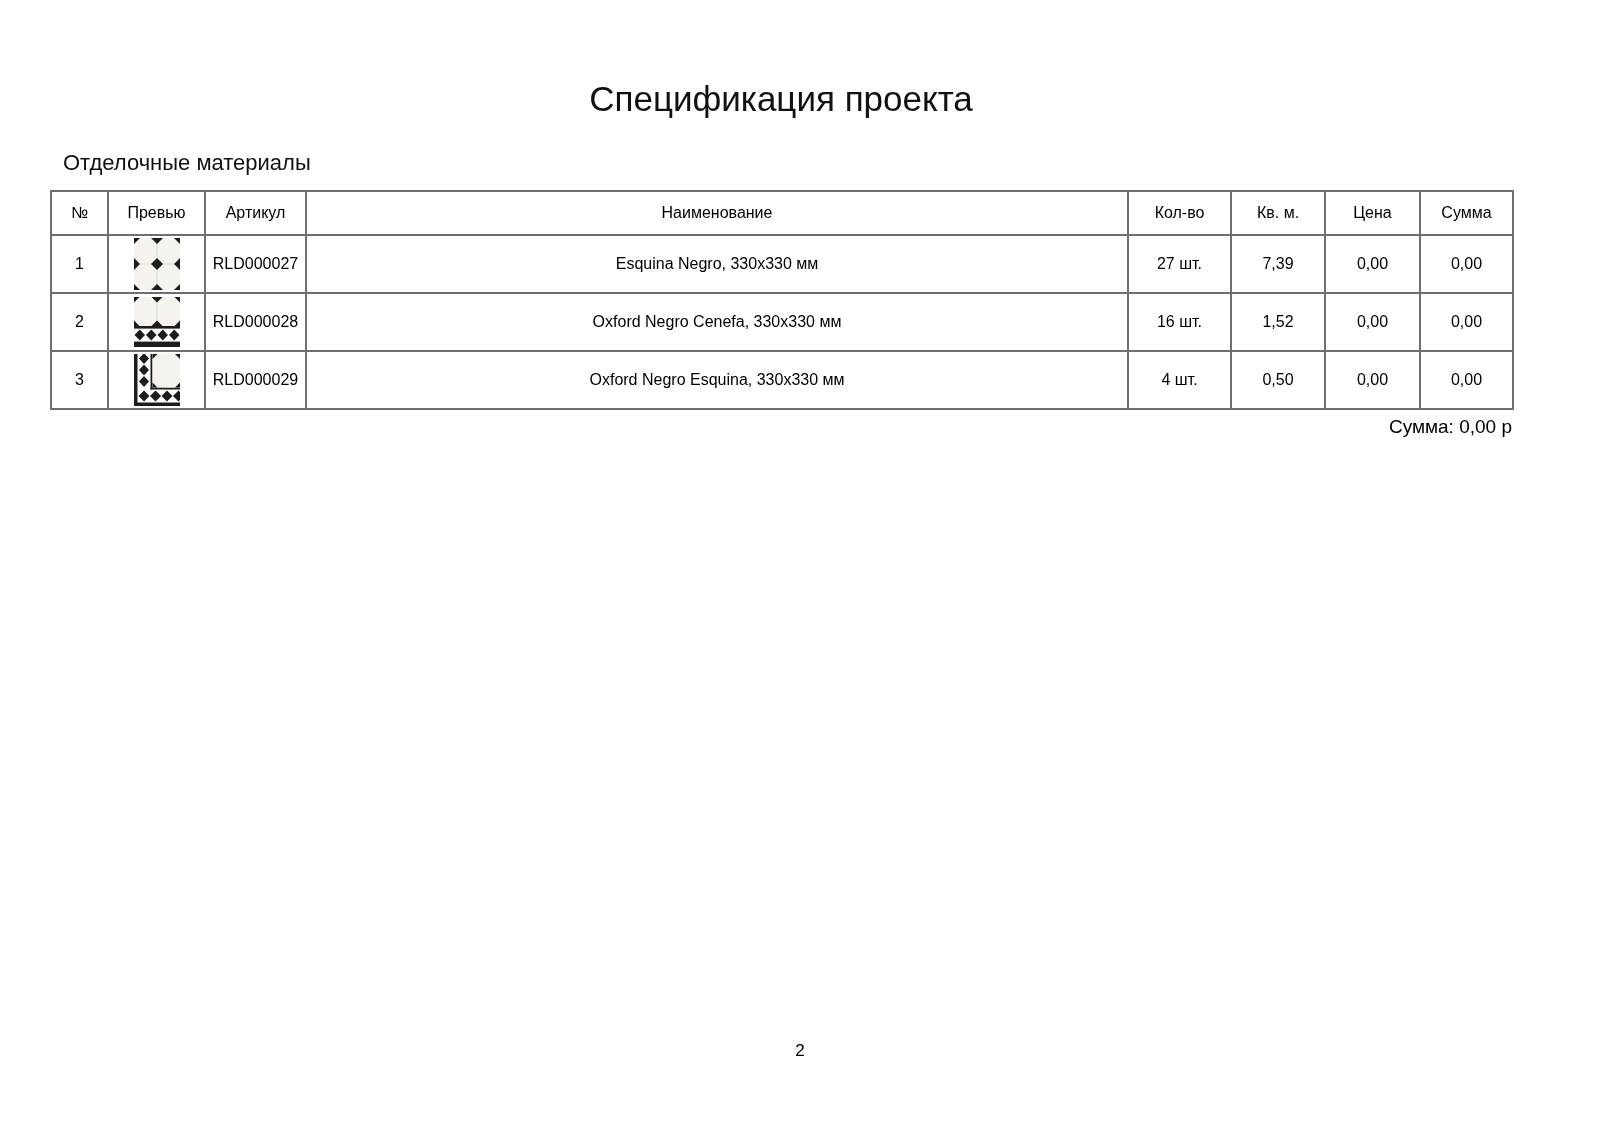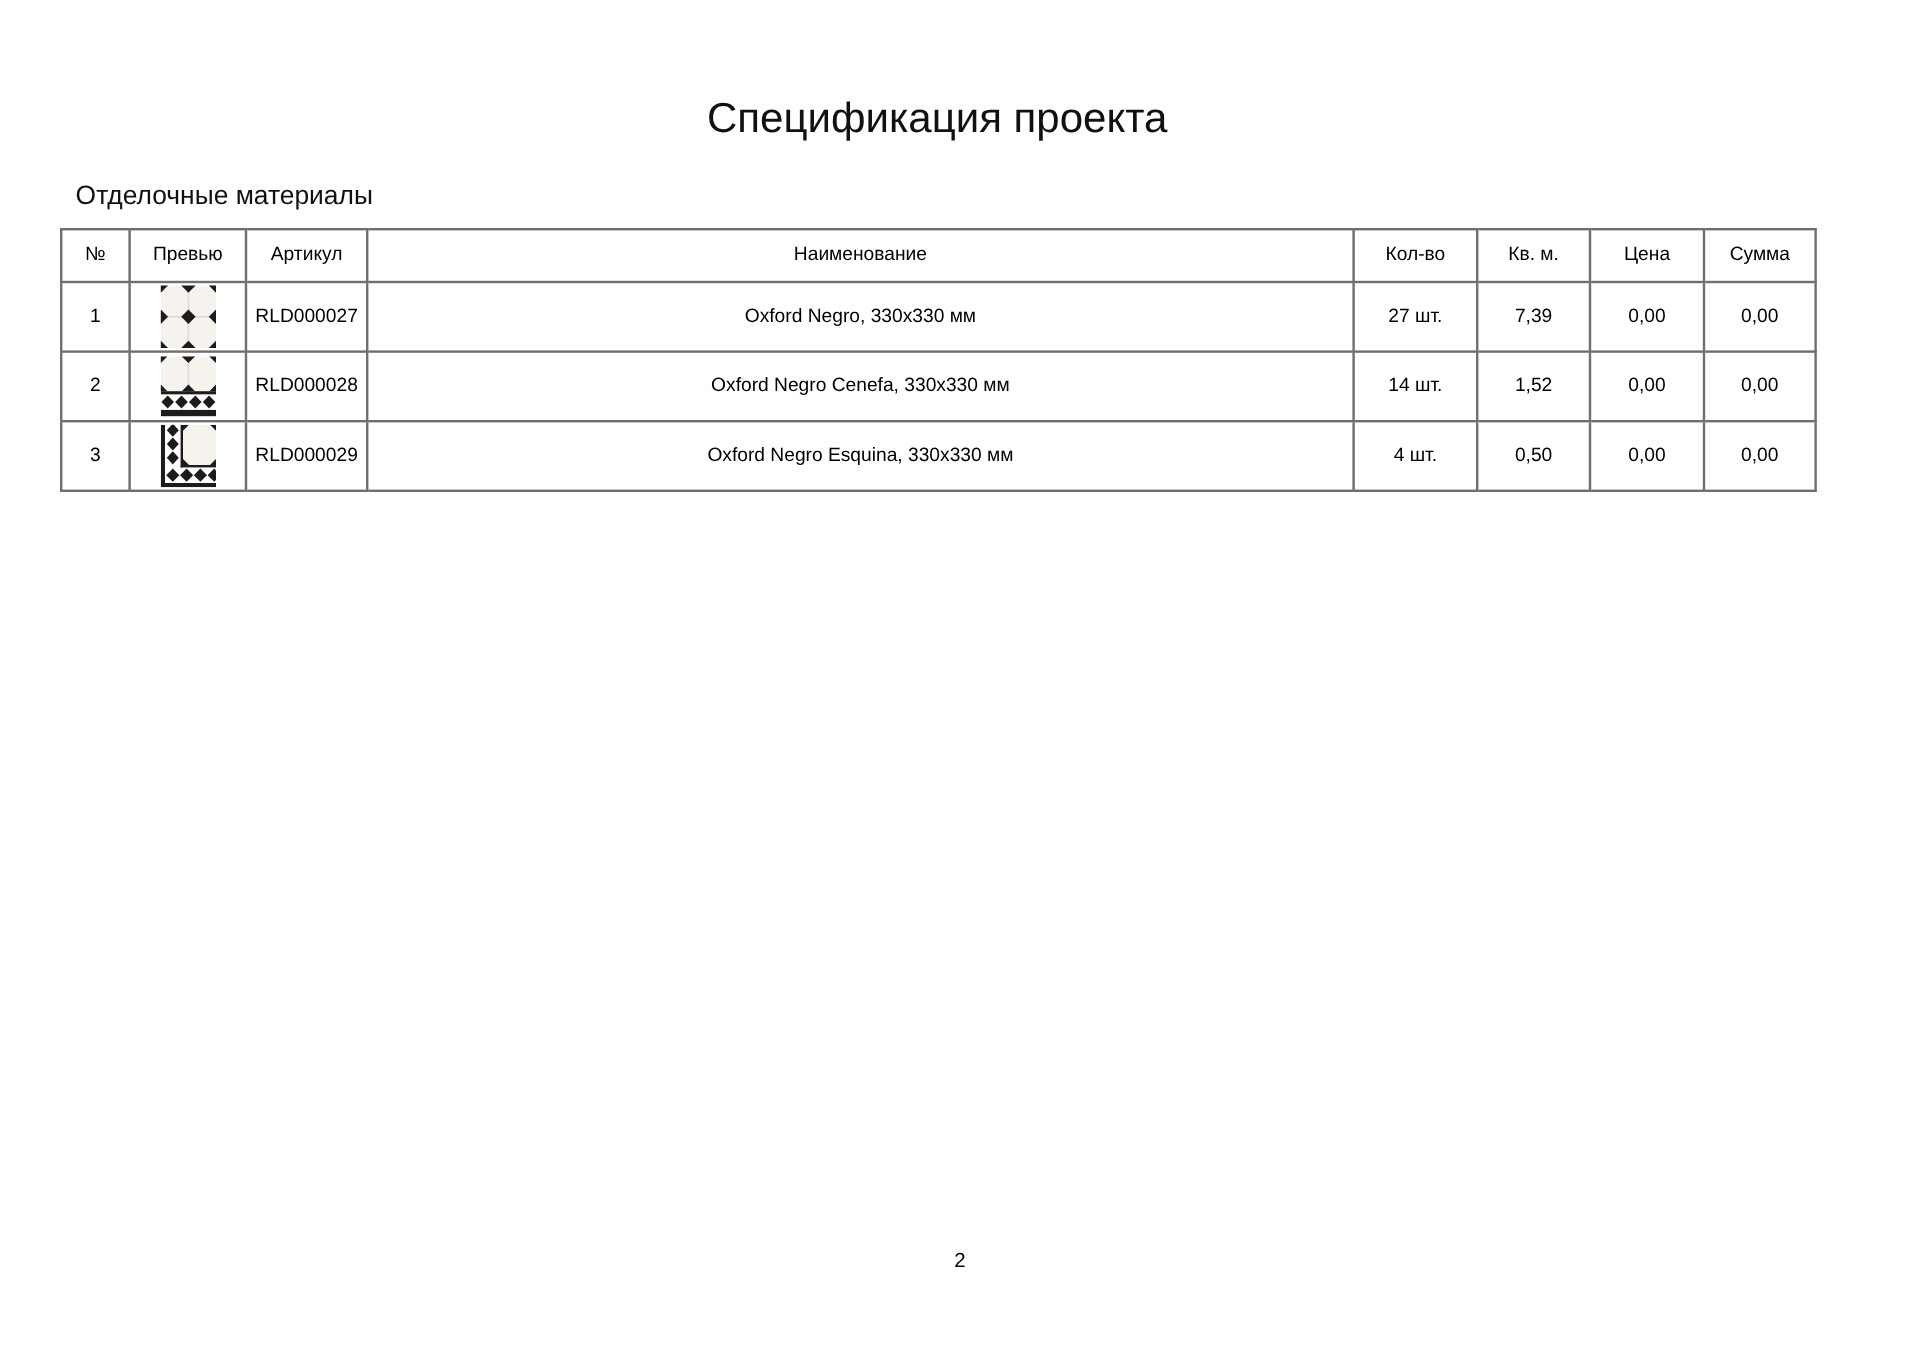--- a/index.html
+++ b/index.html
@@ -119,21 +119,21 @@
               <path d="M0 20 L6 26 L0 32 L-6 26 Z"></path>
               <path d="M23 20 L29 26 L23 32 L17 26 Z"></path>
               <path d="M46 20 L52 26 L46 32 L40 26 Z"></path>
               <path d="M0 46 L6 52 L0 58 L-6 52 Z"></path>
               <path d="M23 46 L29 52 L23 58 L17 52 Z"></path>
               <path d="M46 46 L52 52 L46 58 L40 52 Z"></path>
             </g>
           </svg>
         </td>
         <td>RLD000027</td>
-        <td>Oxford Negro, 330x330 мм</td>
+        <td>Esquina Negro, 330x330 мм</td>
         <td>27 шт.</td>
         <td>7,39</td>
         <td>0,00</td>
         <td>0,00</td>
       </tr>
       <tr>
         <td>2</td>
         <td>
           <svg class="preview-svg" width="46" height="50" viewBox="0 0 46 50">
             <rect width="46" height="50" fill="#ffffff"></rect>
@@ -152,21 +152,21 @@
               <path d="M5.75 32.6 L11 38 L5.75 43.4 L0.5 38 Z"></path>
               <path d="M17.25 32.6 L22.5 38 L17.25 43.4 L12 38 Z"></path>
               <path d="M28.75 32.6 L34 38 L28.75 43.4 L23.5 38 Z"></path>
               <path d="M40.25 32.6 L45.5 38 L40.25 43.4 L35 38 Z"></path>
             </g>
             <rect y="44.6" width="46" height="5.4" fill="#1c1c1c"></rect>
           </svg>
         </td>
         <td>RLD000028</td>
         <td>Oxford Negro Cenefa, 330x330 мм</td>
-        <td>14 шт.</td>
+        <td>16 шт.</td>
         <td>1,52</td>
         <td>0,00</td>
         <td>0,00</td>
       </tr>
       <tr>
         <td>3</td>
         <td>
           <svg class="preview-svg" width="46" height="52" viewBox="0 0 46 52">
             <rect width="46" height="52" fill="#ffffff"></rect>
             <rect x="0" y="0" width="3.5" height="52" fill="#1c1c1c"></rect>
@@ -194,17 +194,18 @@
         <td>RLD000029</td>
         <td>Oxford Negro Esquina, 330x330 мм</td>
         <td>4 шт.</td>
         <td>0,50</td>
         <td>0,00</td>
         <td>0,00</td>
       </tr>
     </tbody>
   </table>
 
+  <div class="total-line">Сумма: 0,00 р</div>
 
 
   <div class="page-number">2</div>
 
 </div>
 
 </body></html>

